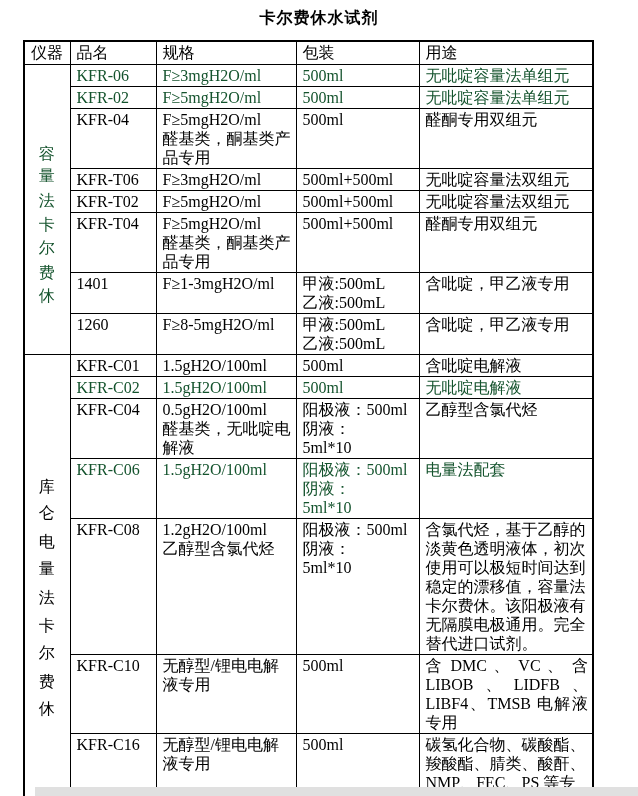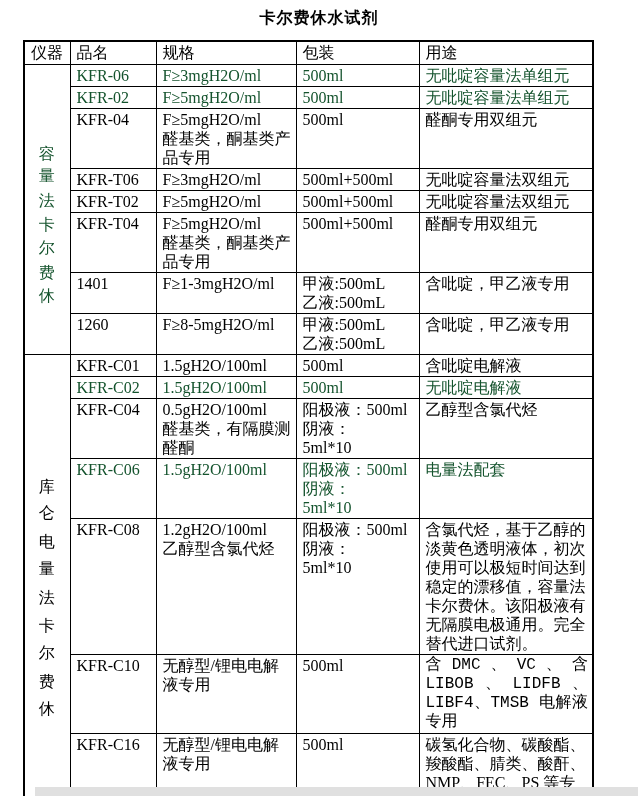--- a/index.html
+++ b/index.html
@@ -30,21 +30,21 @@
   th{height:20px}
   tr.hl td{color:#14532d;}
   td.inst{vertical-align:middle;text-align:center;padding:0;}
   .vtext{
     display:inline-block;
     writing-mode:vertical-rl;text-orientation:upright;
     white-space:normal;
   }
   .vtext.s1{letter-spacing:24px;margin-top:14px;}
   .vtext.s2{letter-spacing:28px;margin-top:16px;}
-  td.use-just{text-align:justify;font-family:Liberation Mono, monospace;}
+  td.use-just{text-align:justify;}
   .page-shadow{
     position:absolute;left:35px;right:0;bottom:0;height:9px;
     background:#e0e0e0;
   }
 </style>
 </head>
 <body>
 
 <div class="title">卡尔费休水试剂</div>
 
@@ -128,21 +128,21 @@
     </tr>
     <tr class="hl">
       <td>KFR-C02</td>
       <td>1.5gH2O/100ml</td>
       <td>500ml</td>
       <td>无吡啶电解液</td>
     </tr>
     <tr>
       <td>KFR-C04</td>
       <td>0.5gH2O/100ml
-醛基类，有隔膜测醛酮</td>
+醛基类，无吡啶电解液</td>
       <td>阳极液：500ml
 阴液：　5ml*10</td>
       <td>乙醇型含氯代烃</td>
     </tr>
     <tr class="hl">
       <td>KFR-C06</td>
       <td>1.5gH2O/100ml</td>
       <td>阳极液：500ml
 阴液：　5ml*10</td>
       <td>电量法配套</td>

